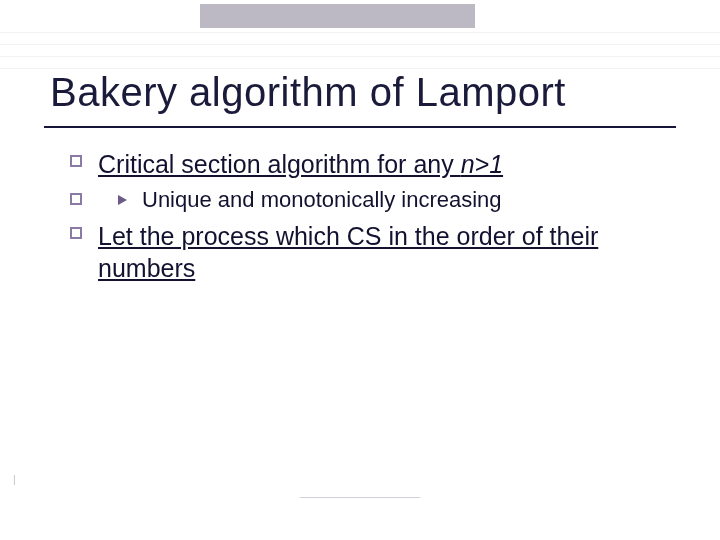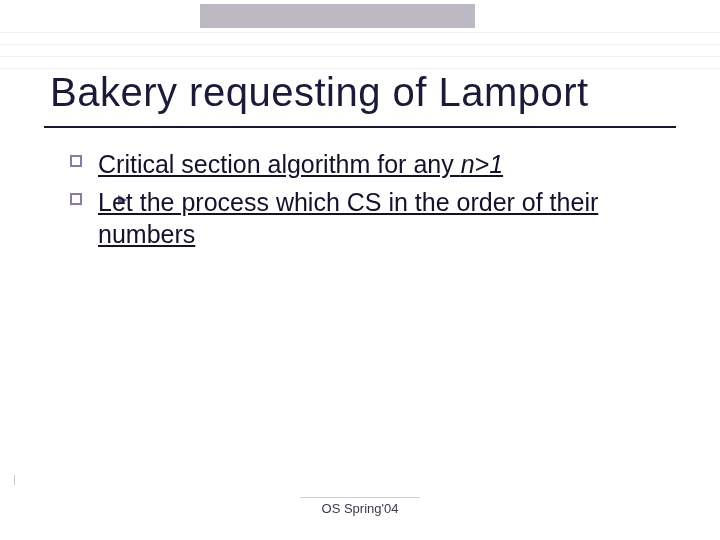--- a/index.html
+++ b/index.html
@@ -134,42 +134,42 @@
 
   <div class="topbar"></div>
 
   <div class="grid">
     <div></div>
       <div></div>
       <div></div>
       <div></div>
   </div>
 
-  <div class="title">Bakery requesting of Lamport</div>
+  <div class="title">Bakery algorithm of Lamport</div>
   <div class="title-underline"></div>
 
   <div class="body">
 
     <div class="bullet">
       <span class="sq"></span>
       <span>Critical section algorithm for any </span><span class="ital">n&gt;1</span>
     </div>
 
     <div class="bullet">
       <span class="sq"></span>
     </div>
 
     <div class="subbullet">
       <span class="tri"></span>
+      <span>Unique and monotonically increasing</span>
     </div>
 
     <div class="bullet">
       <span class="sq"></span>
       <span>Let the process which CS in the order of their numbers</span>
     </div>
 
   </div>
 
   <div class="tick"></div>
   <div class="footer-line"></div>
-  <div class="footer">OS Spring'04</div>
 
 </div>
 
 </body></html>

